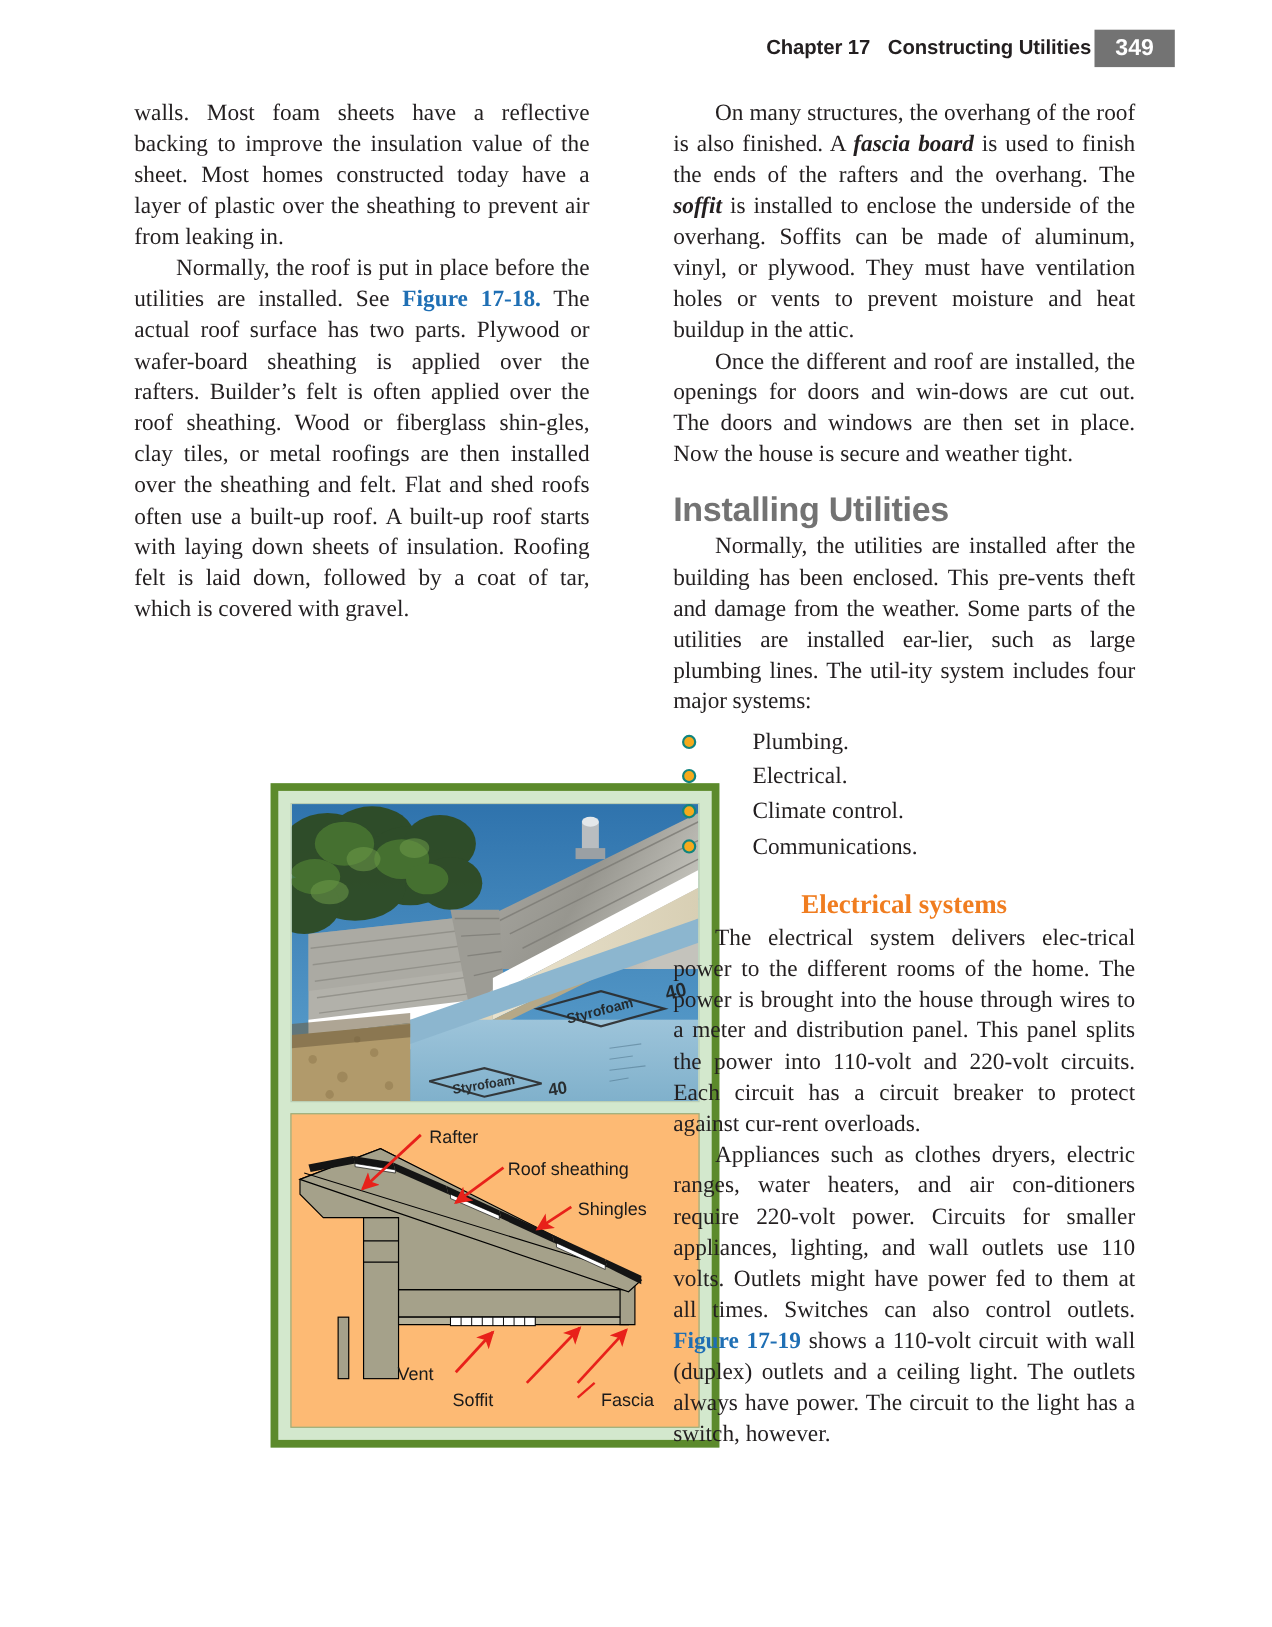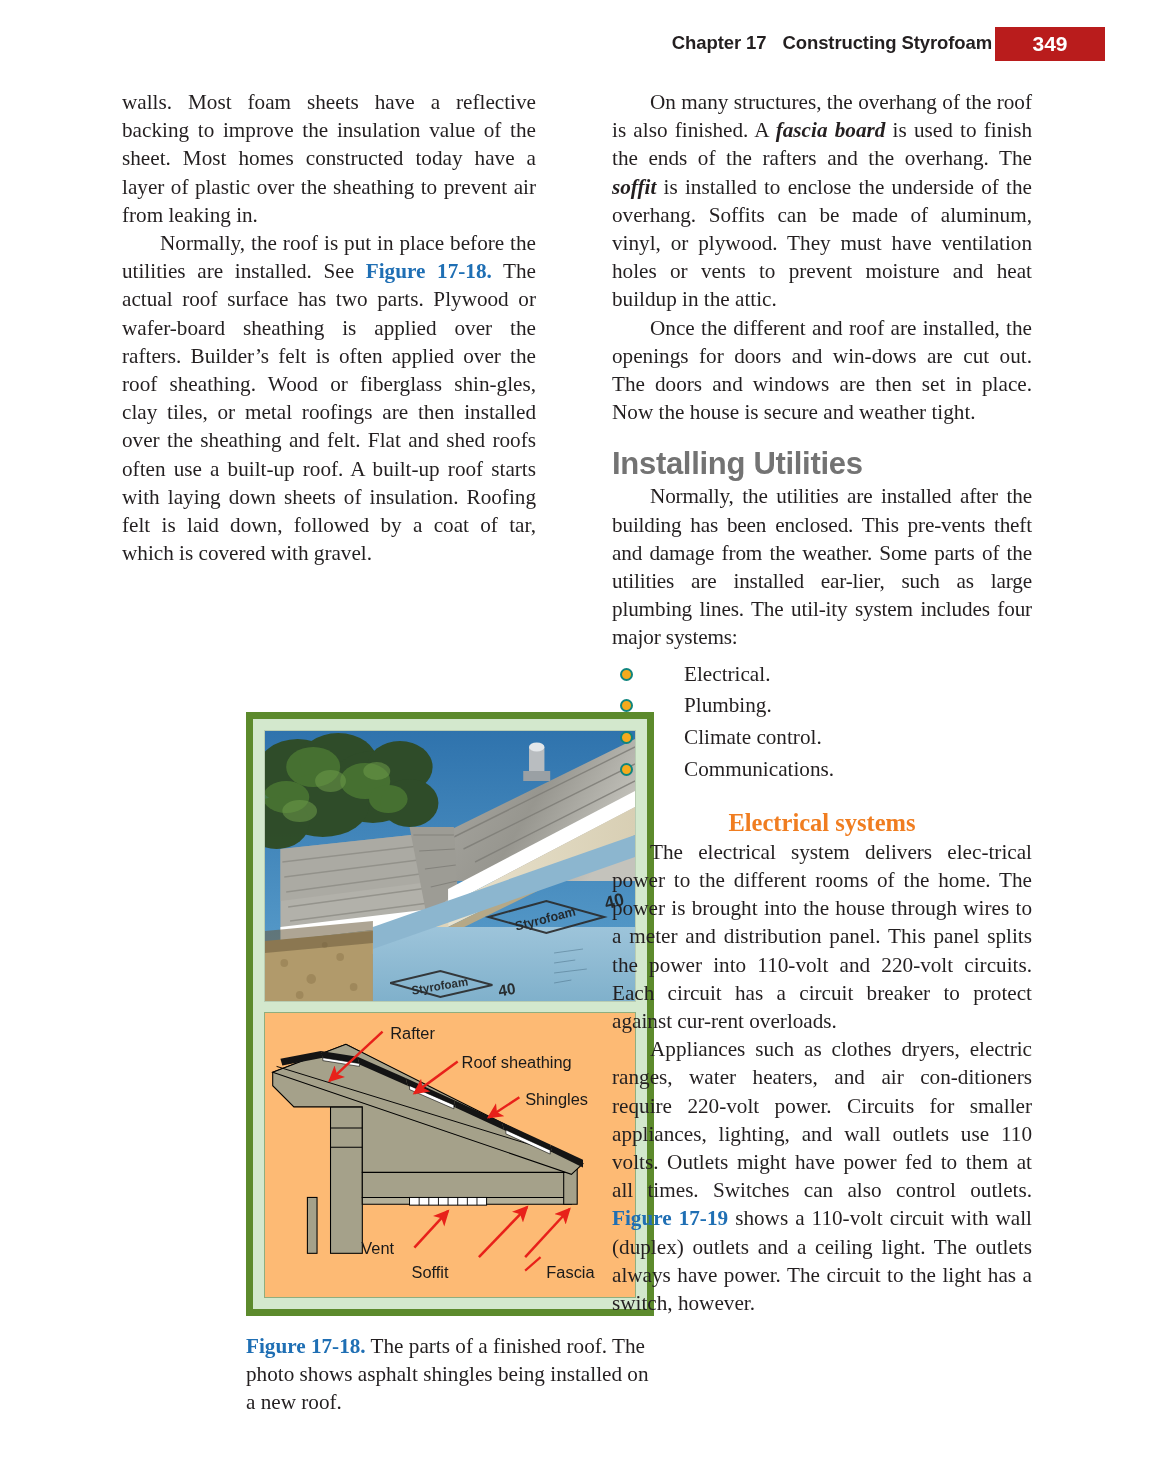--- a/index.html
+++ b/index.html
@@ -33,23 +33,23 @@
     font-size: 18.5px;
     letter-spacing: -0.1px;
     color: #231f20;
     white-space: nowrap;
   }
   #running-head .rh-text .sep { display: inline-block; width: 16px; }
   #running-head .page-badge {
     position: absolute;
     left: 995px;
     top: 0px;
-    width: 110px;
+    width: 73px;
     height: 34px;
-    background: #b91c1c;
+    background: #737373;
   }
   #running-head .page-badge span {
     display: block;
     text-align: center;
     line-height: 34px;
     font-family: "Liberation Sans", sans-serif;
     font-weight: bold;
     font-size: 21px;
     color: #ffffff;
   }
@@ -167,21 +167,21 @@
     font-weight: bold;
   }
 
   svg { display: block; }
 </style>
 </head>
 <body>
 
 <div id="running-head">
   <div class="rh-text">
-    <span>Chapter 17</span><span class="sep"></span><span>Constructing Styrofoam</span>
+    <span>Chapter 17</span><span class="sep"></span><span>Constructing Utilities</span>
   </div>
   <div class="page-badge">
     <span>349</span>
   </div>
 </div>
 
 <div class="col" id="col-left">
 
   <p class="body">walls. Most foam sheets have a reflective backing to improve the insulation value of the sheet. Most homes constructed today have a layer of plastic over the sheathing to prevent air from leaking in.</p>
 
@@ -392,47 +392,44 @@
             <text x="204" y="52">Roof sheathing</text>
             <text x="270" y="90">Shingles</text>
             <text x="100" y="245">Vent</text>
             <text x="152" y="270">Soffit</text>
             <text x="292" y="270">Fascia</text>
           </g>
         </svg>
       </div>
     </div>
 
-    <div class="fig-caption">
-      <span class="fig-label">Figure 17-18.</span><span> The parts of a finished roof. The photo shows asphalt shingles being installed on a new roof.</span>
-    </div>
   </div>
 
 </div>
 
 <div class="col" id="col-right">
 
   <p class="body indent">
     <span>On many structures, the overhang of the roof is also finished. A </span><span class="term">fascia board</span><span> is used to finish the ends of the rafters and the overhang. The </span><span class="term">soffit</span><span> is installed to enclose the underside of the overhang. Soffits can be made of aluminum, vinyl, or plywood. They must have ventilation holes or vents to prevent moisture and heat buildup in the attic.</span>
   </p>
 
   <p class="body indent">Once the different and roof are installed, the openings for doors and win-dows are cut out. The doors and windows are then set in place. Now the house is secure and weather tight.</p>
 
   <h2 class="section">Installing Utilities</h2>
 
   <p class="body indent tight">Normally, the utilities are installed after the building has been enclosed. This pre-vents theft and damage from the weather. Some parts of the utilities are installed ear-lier, such as large plumbing lines. The util-ity system includes four major systems:</p>
 
   <ul class="bullets">
     <li>
       <span class="bullet-dot"></span>
-      <span>Electrical.</span>
+      <span>Plumbing.</span>
     </li>
     <li>
       <span class="bullet-dot"></span>
-      <span>Plumbing.</span>
+      <span>Electrical.</span>
     </li>
     <li>
       <span class="bullet-dot"></span>
       <span>Climate control.</span>
     </li>
     <li>
       <span class="bullet-dot"></span>
       <span>Communications.</span>
     </li>
   </ul>

